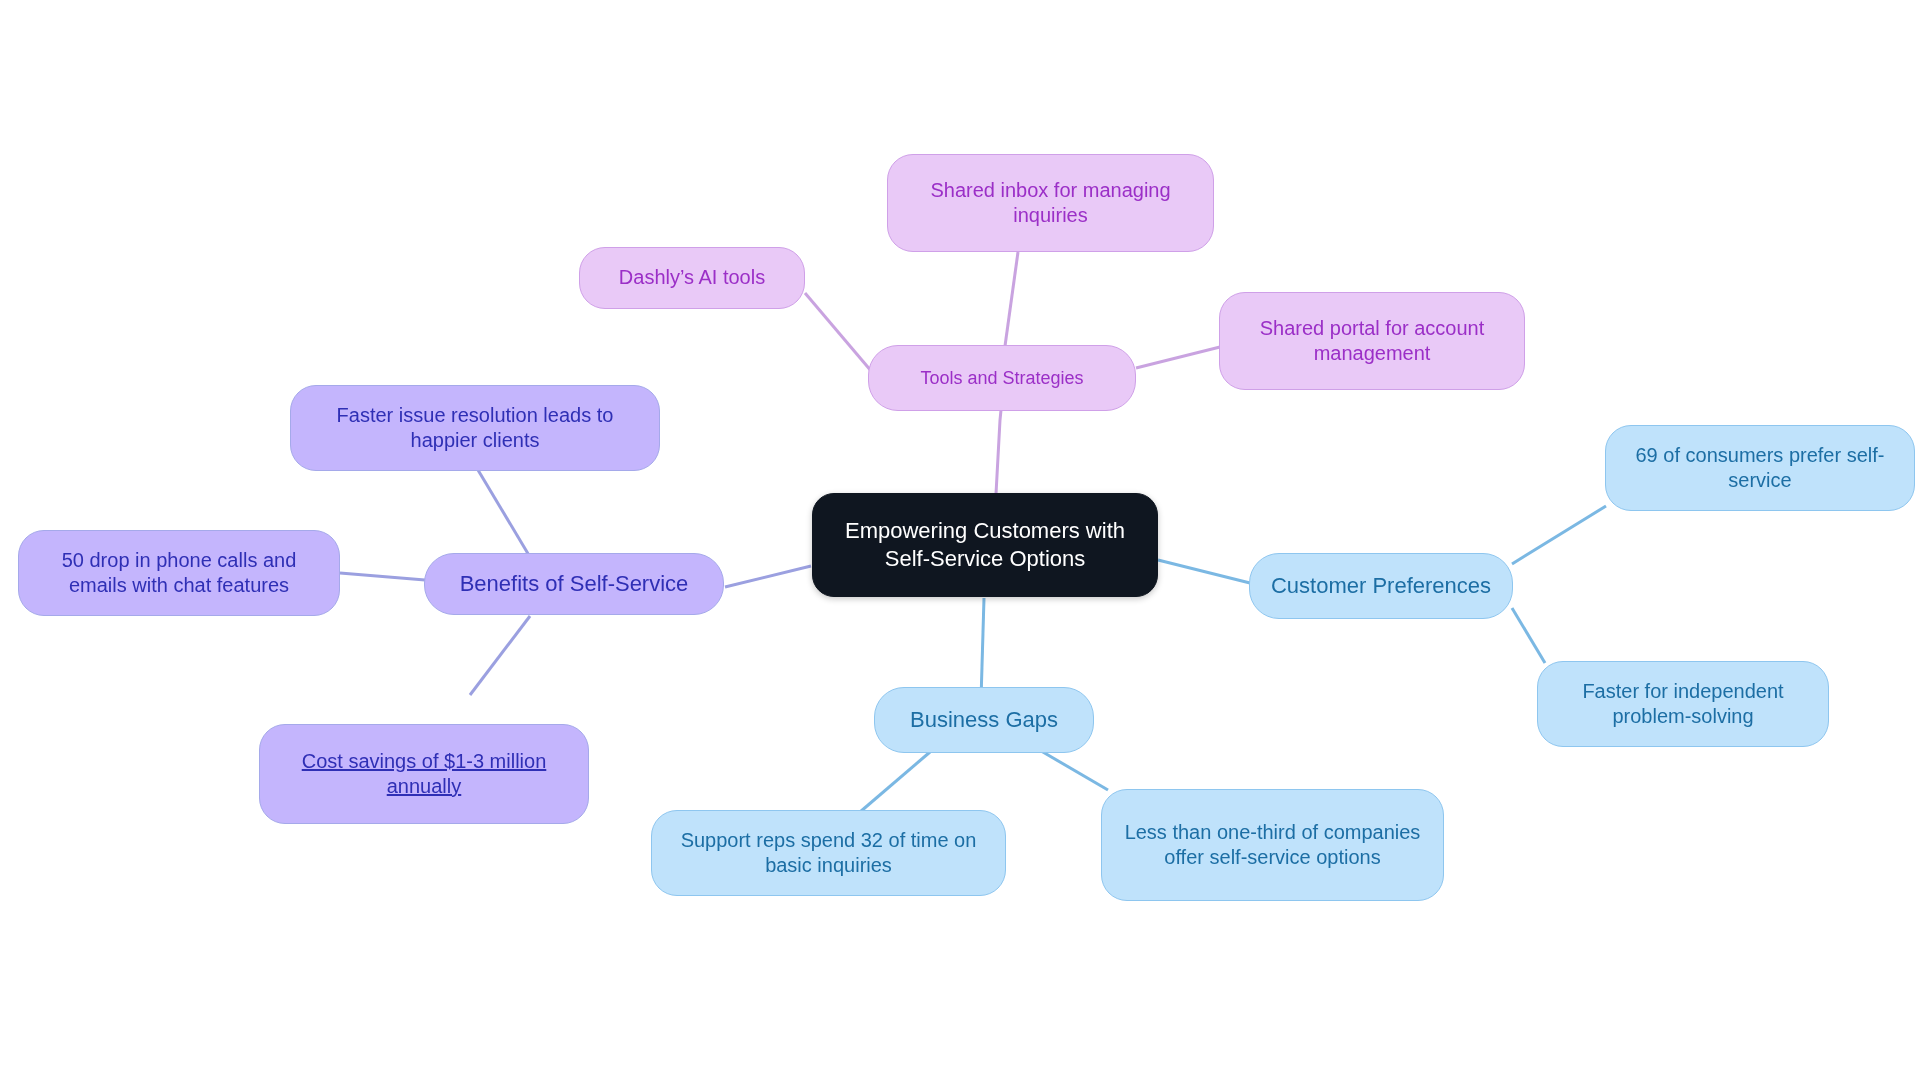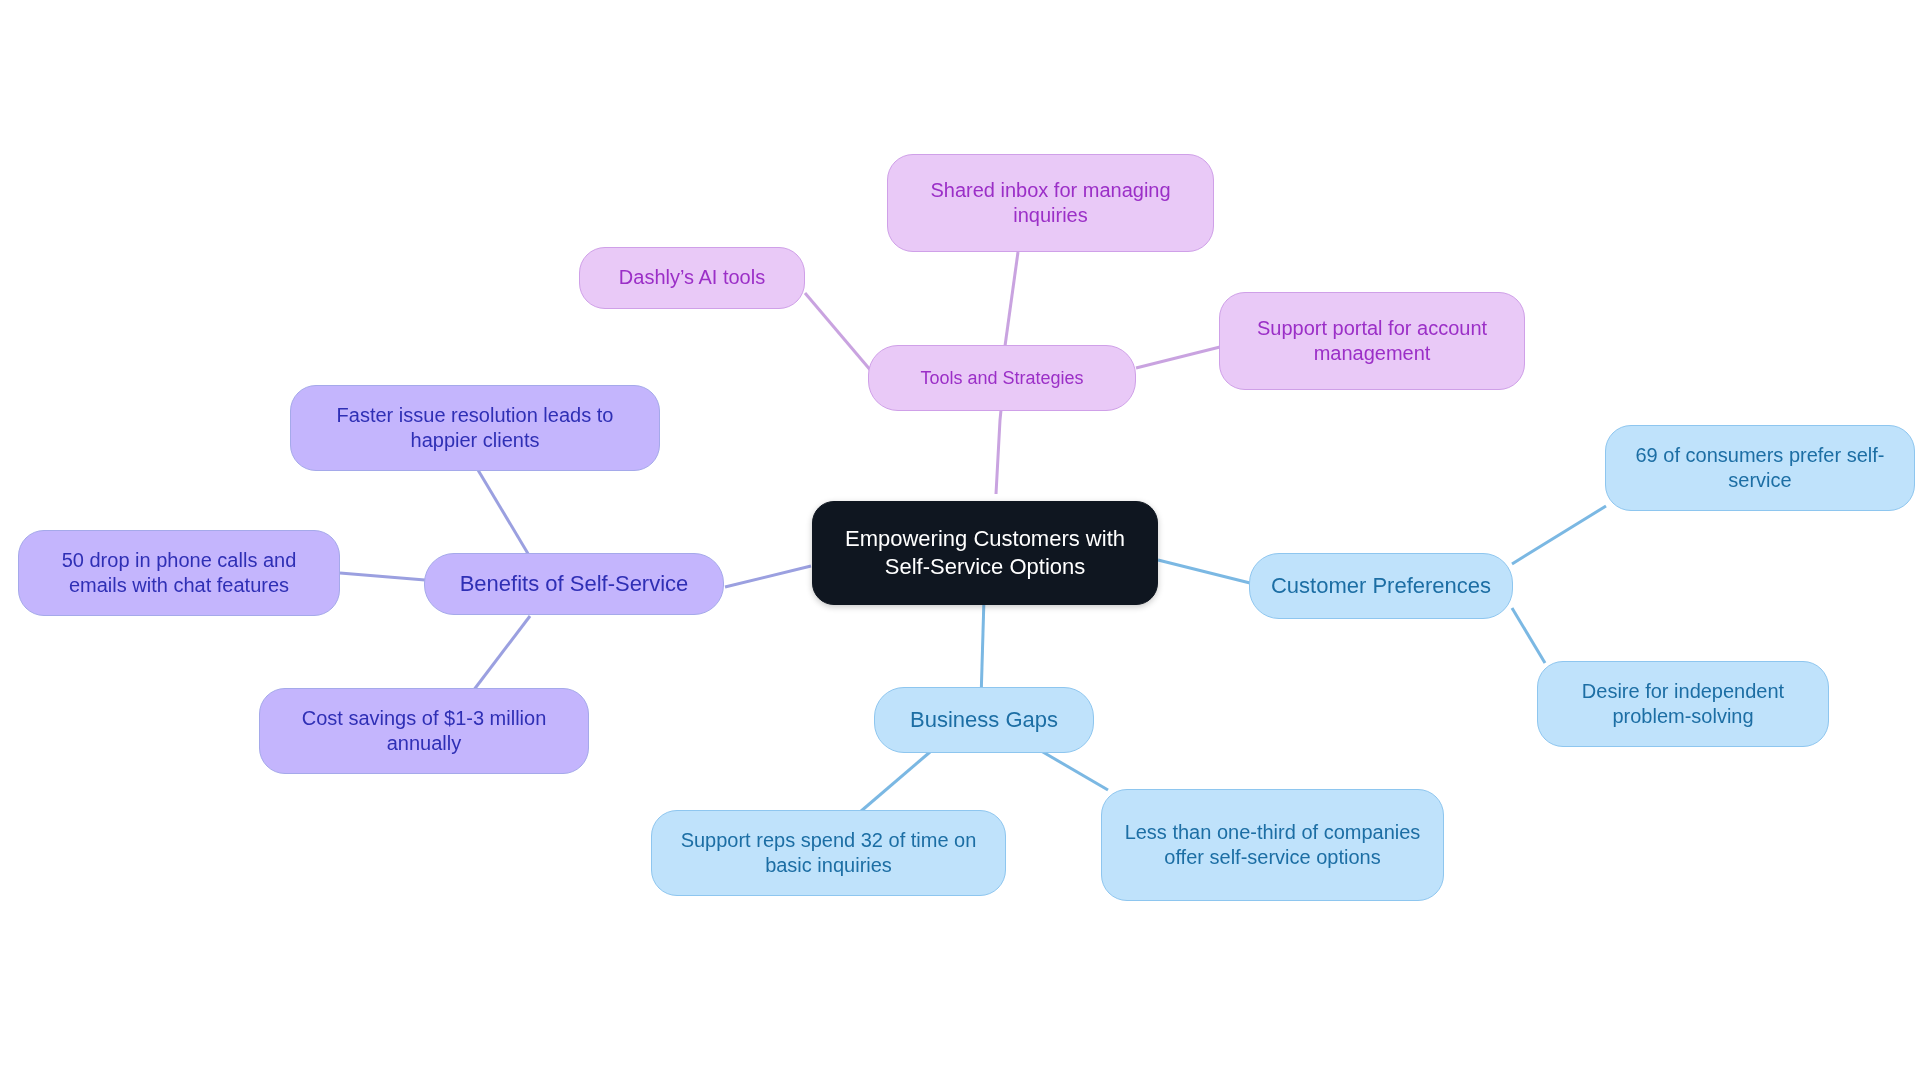--- a/index.html
+++ b/index.html
@@ -43,21 +43,20 @@
   }
 
   
   .node.root {
     background: #0f1620;
     border-color: #0f1620;
     border-radius: 22px;
     color: #ffffff;
     font-size: 22px;
     box-shadow: 0 2px 6px rgba(0,0,0,0.22);
-    margin-top: 8px;
   }
 
   
   .node.purple {
     background: #e9c9f7;
     border-color: #cfa0e8;
     color: #9b2fc7;
     border-radius: 26px;
   }
   .node.purple.branch {
@@ -144,49 +143,49 @@
 
   <div class="node purple leaf" style="left:579px; top:247px; width:226px; height:62px;">
     <span class="node-text">Dashly’s AI tools</span>
   </div>
 
   <div class="node purple leaf" style="left:887px; top:154px; width:327px; height:98px;">
     <span class="node-text">Shared inbox for managing inquiries</span>
   </div>
 
   <div class="node purple leaf" style="left:1219px; top:292px; width:306px; height:98px;">
-    <span class="node-text">Support portal for account management</span>
+    <span class="node-text">Shared portal for account management</span>
   </div>
 
   <div class="node lavender branch" style="left:424px; top:553px; width:300px; height:62px;justify-content:center;">
     <span class="node-text">Benefits of Self-Service</span>
   </div>
 
   <div class="node lavender leaf" style="left:290px; top:385px; width:370px; height:86px;">
     <span class="node-text">Faster issue resolution leads to happier clients</span>
   </div>
 
   <div class="node lavender leaf" style="left:18px; top:530px; width:322px; height:86px;">
     <span class="node-text">50 drop in phone calls and emails with chat features</span>
   </div>
 
-  <div class="node lavender leaf" style="left:259px; top:688px; width:330px; height:86px;">
+  <div class="node lavender leaf" style="left:259px; top:724px; width:330px; height:100px;text-decoration:underline;">
     <span class="node-text">Cost savings of $1-3 million annually</span>
   </div>
 
   <div class="node blue branch" style="left:1249px; top:553px; width:264px; height:66px;">
     <span class="node-text">Customer Preferences</span>
   </div>
 
   <div class="node blue leaf" style="left:1605px; top:425px; width:310px; height:86px;">
     <span class="node-text">69 of consumers prefer self-service</span>
   </div>
 
   <div class="node blue leaf" style="left:1537px; top:661px; width:292px; height:86px;">
-    <span class="node-text">Desire for independent problem-solving</span>
+    <span class="node-text">Faster for independent problem-solving</span>
   </div>
 
   <div class="node blue branch" style="left:874px; top:687px; width:220px; height:66px;">
     <span class="node-text">Business Gaps</span>
   </div>
 
   <div class="node blue leaf" style="left:651px; top:810px; width:355px; height:86px;">
     <span class="node-text">Support reps spend 32 of time on basic inquiries</span>
   </div>
 

